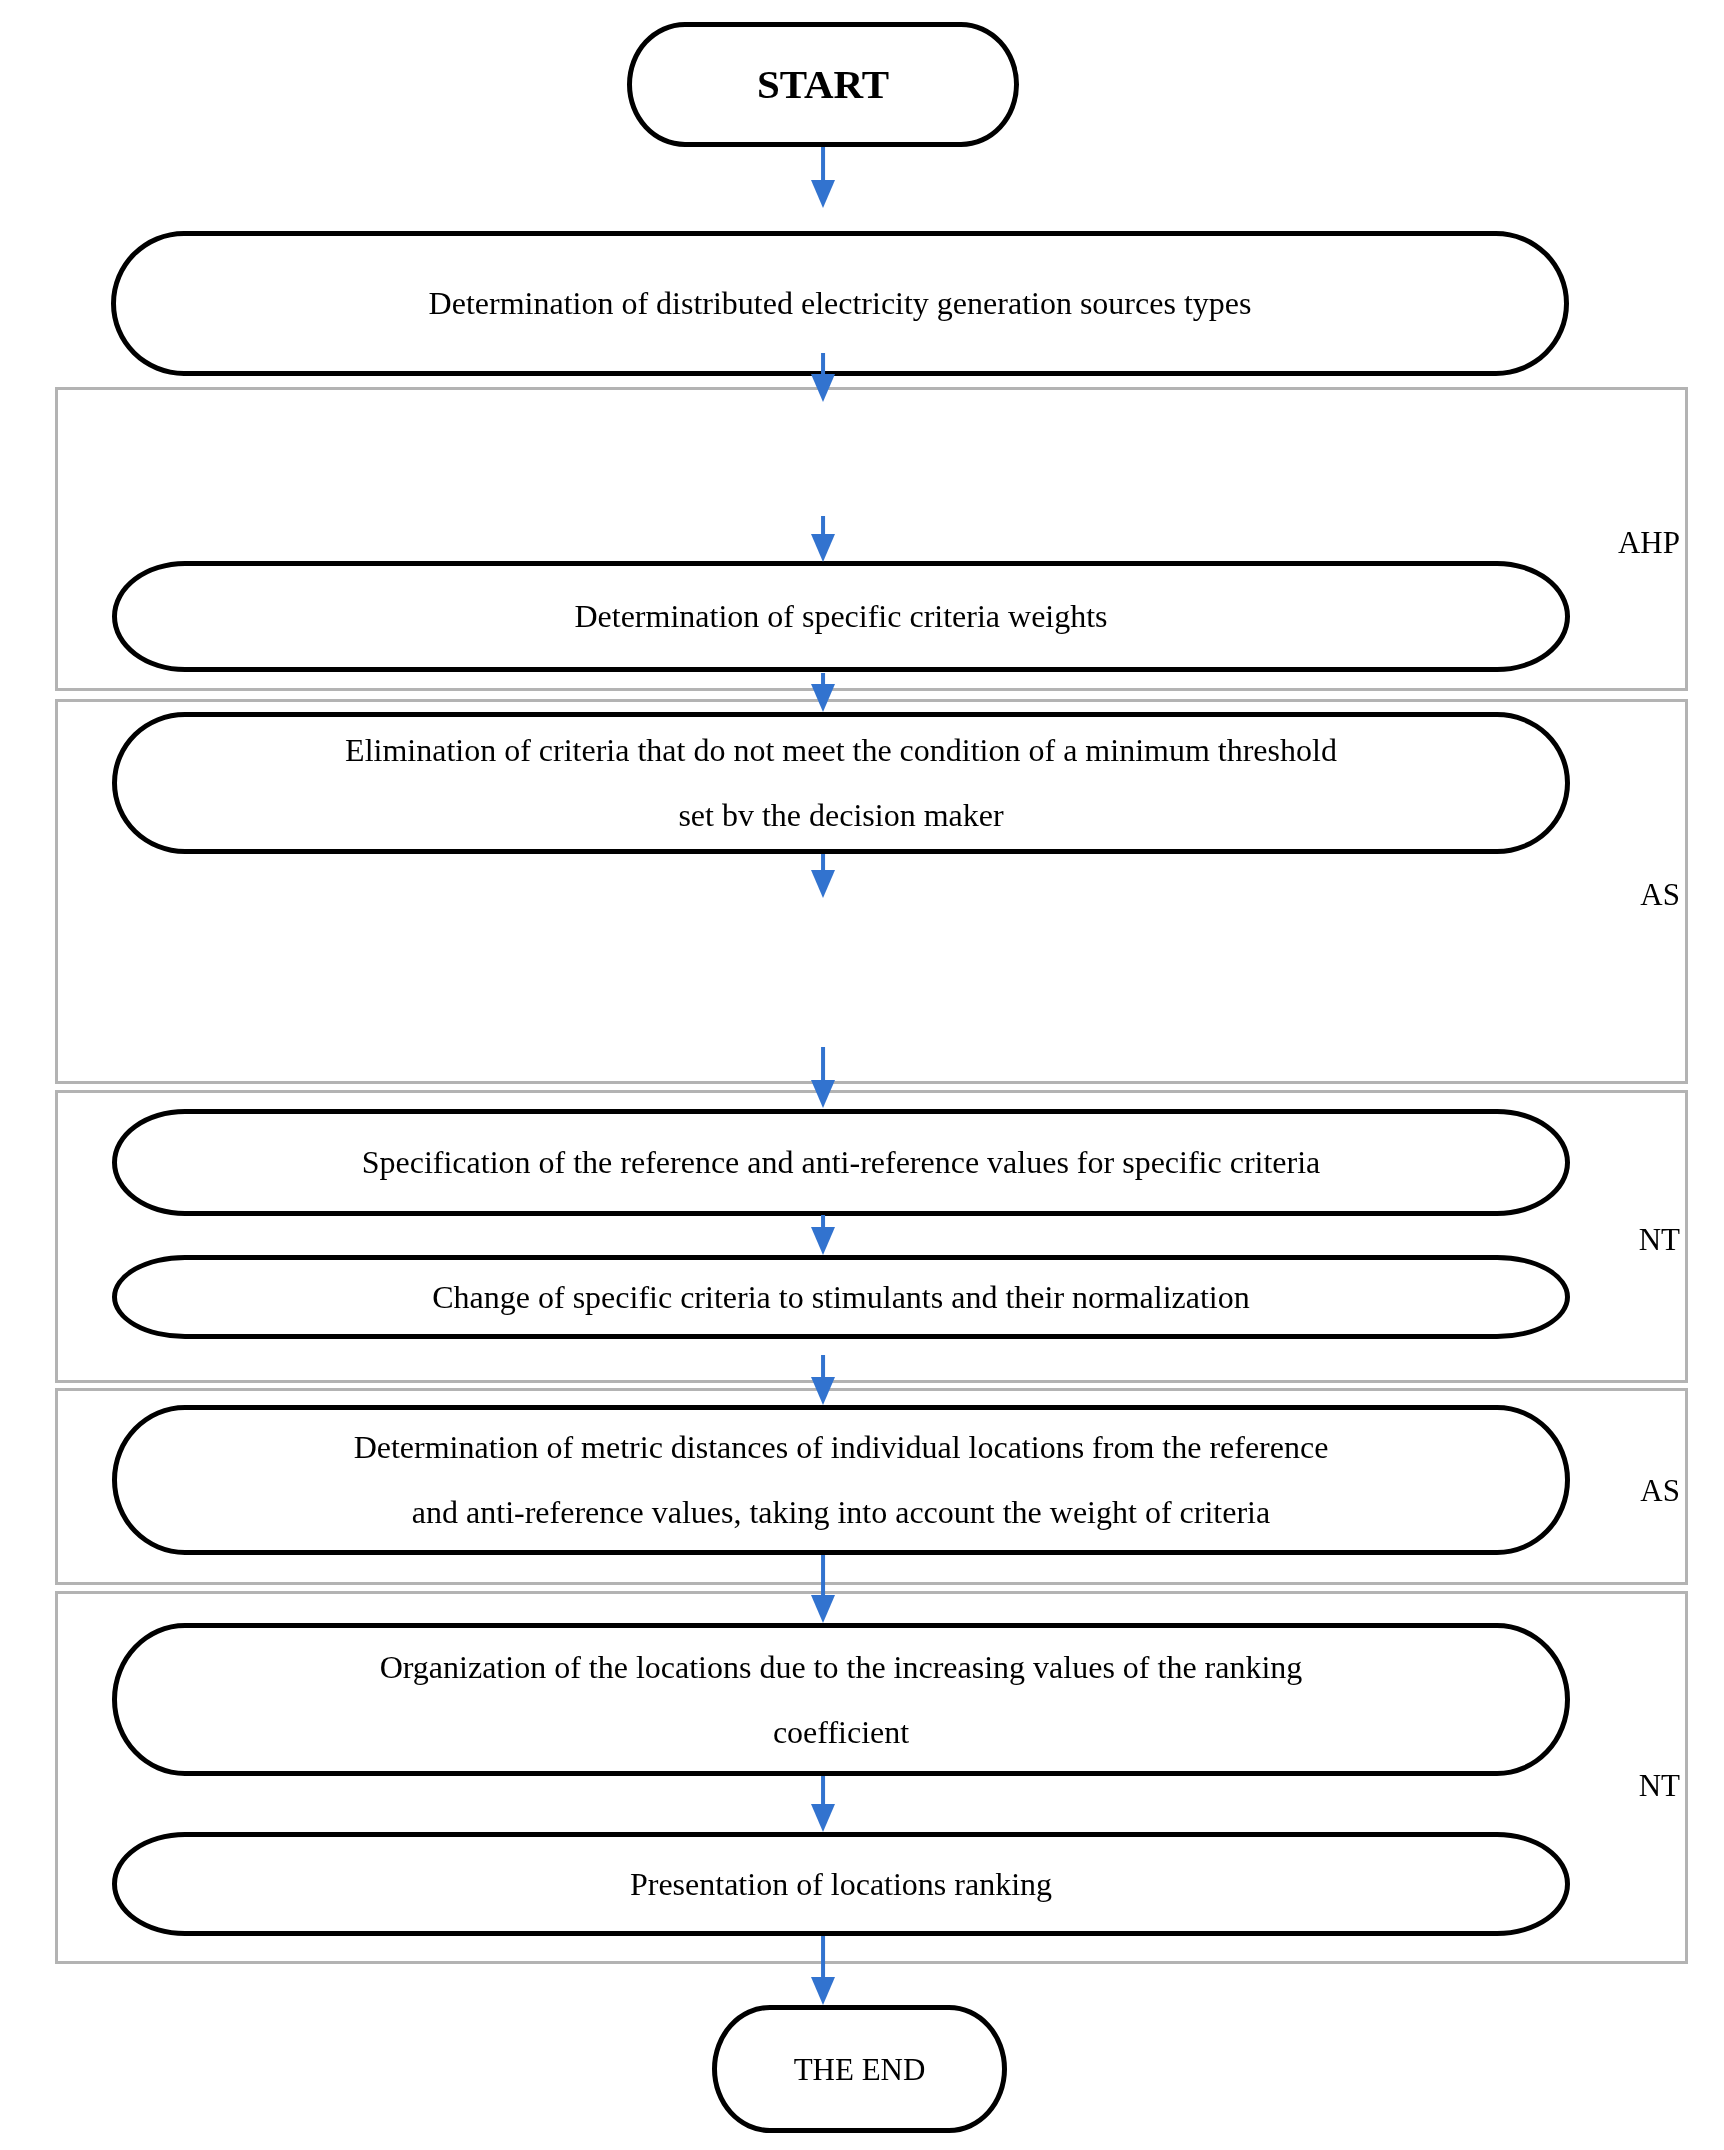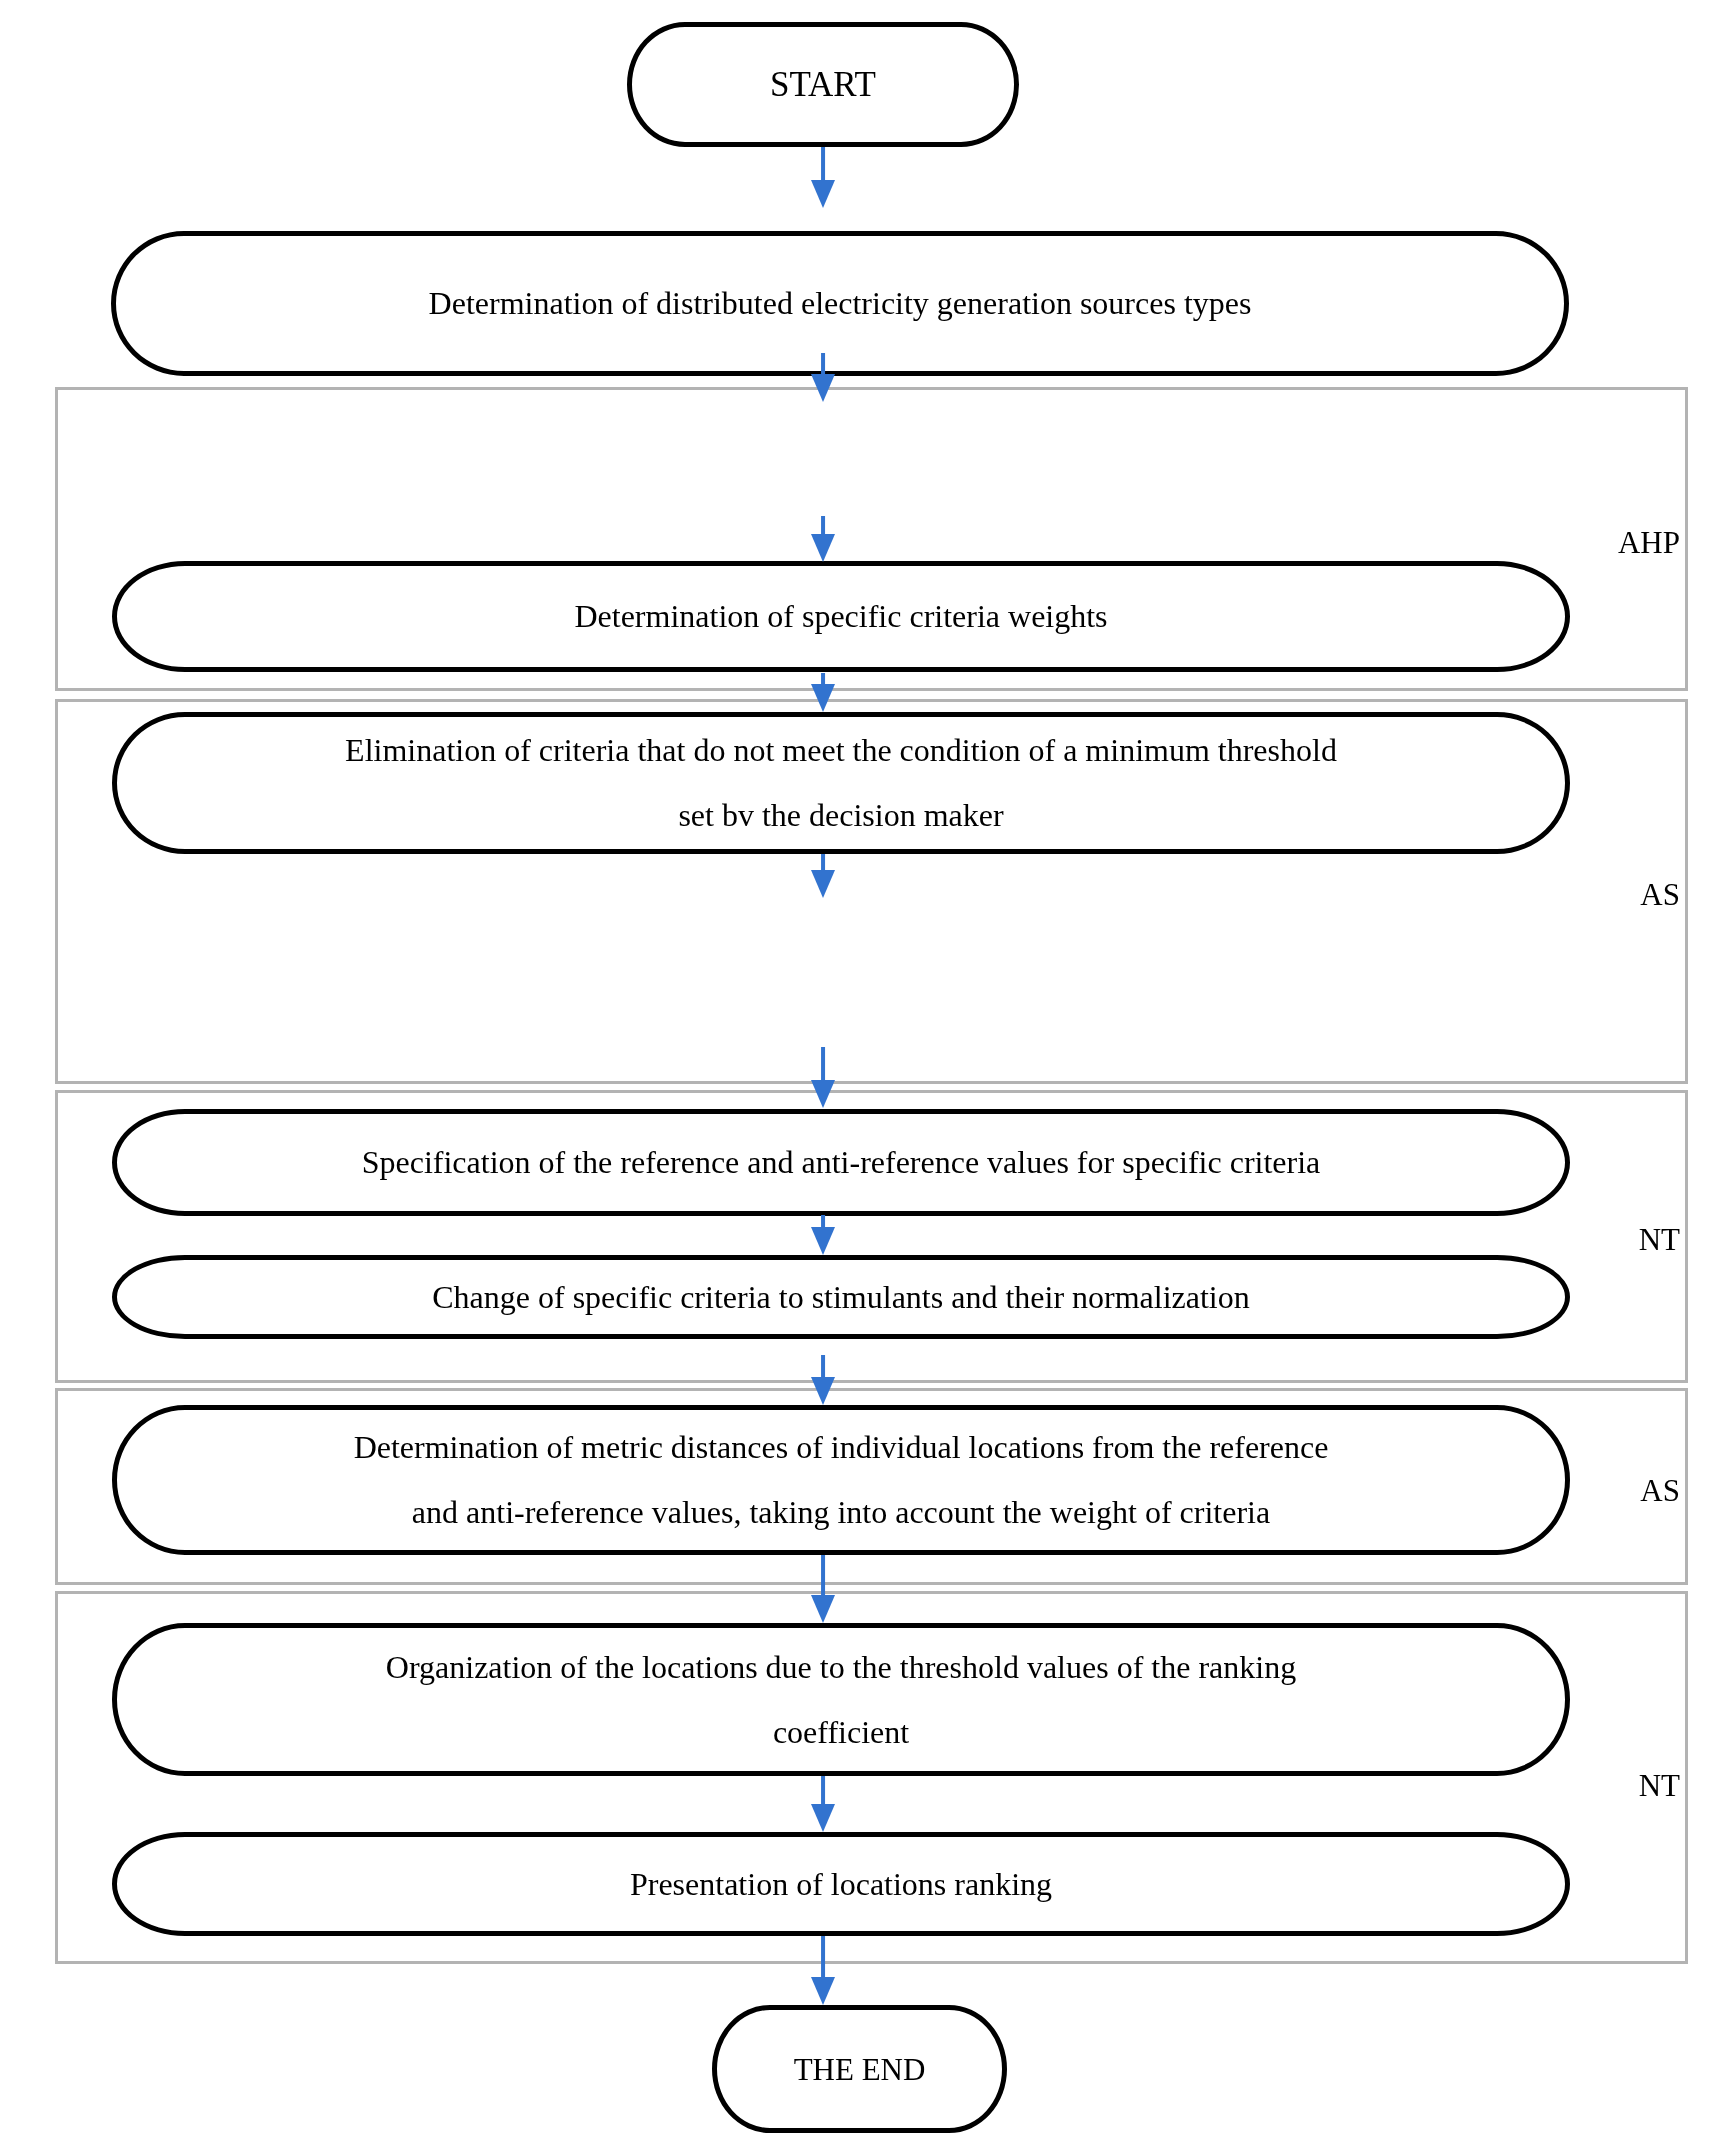--- a/index.html
+++ b/index.html
@@ -34,21 +34,21 @@
     z-index:2;
   }
   .node .line{
     white-space:nowrap;
     line-height:65px;
   }
   .terminal{
     border-radius:58px / 50%;
     z-index:2;
   }
-  .terminal.start .line{font-weight:normal;font-size:35px;}
+  .terminal.start .line{font-weight:bold;font-size:41px;}
   .terminal.end .line{font-size:31px;}
   
   .group{
     position:absolute;
     box-sizing:border-box;
     border:3.4px solid var(--group-border);
     background:#ffffff;
     z-index:1;
   }
   .glabel{
@@ -129,21 +129,21 @@
     <div class="glabel" style="top:99px;">AS</div>
     <div class="node" style="left:54px;top:14px;width:1458px;height:150px;">
       <div class="line">Determination of metric distances of individual locations from the reference</div>
       <div class="line">and anti-reference values, taking into account the weight of criteria</div>
     </div>
   </div>
 
   <div class="group" style="left:55px;top:1591px;width:1633px;height:373px;">
     <div class="glabel" style="top:191px;">NT</div>
     <div class="node" style="left:54px;top:29px;width:1458px;height:153px;">
-      <div class="line">Organization of the locations due to the threshold values of the ranking</div>
+      <div class="line">Organization of the locations due to the increasing values of the ranking</div>
       <div class="line">coefficient</div>
     </div>
     <div class="node" style="left:54px;top:238px;width:1458px;height:104px;">
       <div class="line">Presentation of locations ranking</div>
     </div>
   </div>
 
   <div class="node terminal end" style="left:712px;top:2005px;width:295px;height:128px;">
     <div class="line">THE END</div>
   </div>

